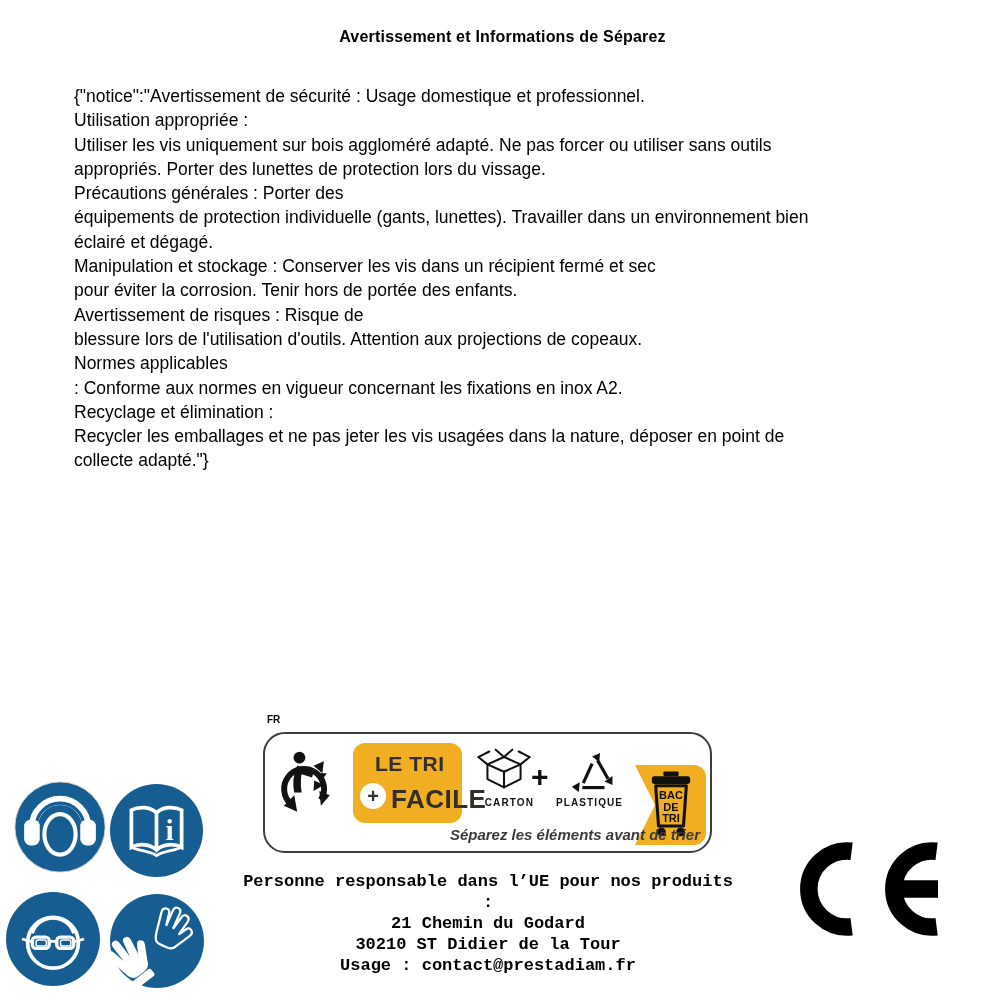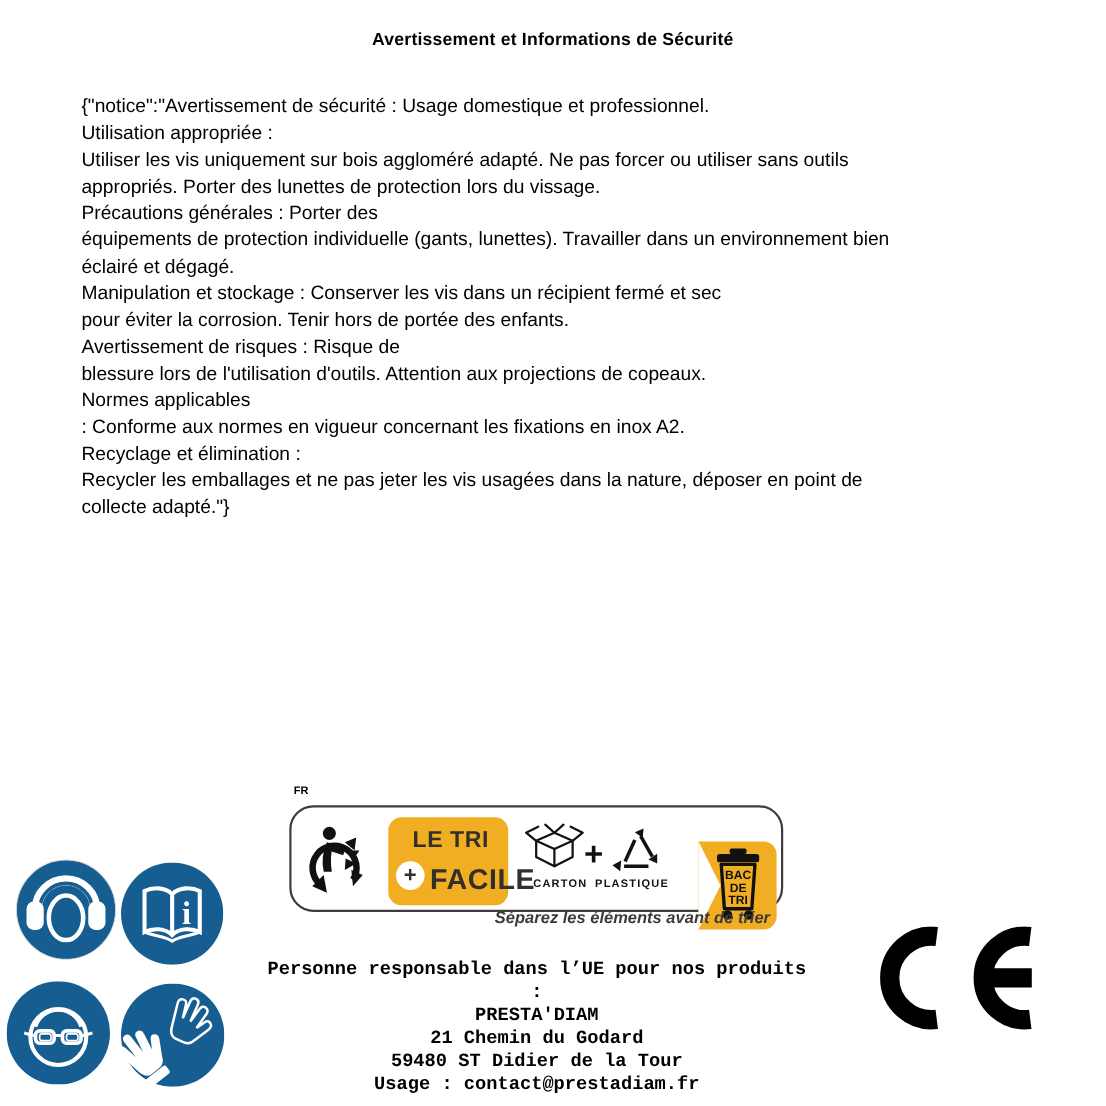--- a/index.html
+++ b/index.html
@@ -14,35 +14,35 @@
   }
   #notice-text{
     left:74px;top:84px;width:912px;
     font-size:17.5px;line-height:24.3px;white-space:pre-line;
   }
   
   .m-icon{position:absolute;}
   
   #fr-code{left:267px;top:714px;font-size:10px;font-weight:bold;}
   #sorting-label{
-    left:263px;top:732px;width:449px;height:97px;box-sizing:border-box;
+    left:263px;top:732px;width:449px;height:121px;box-sizing:border-box;
     border:2px solid #3d3d3d;border-radius:22px;background:#fff;
   }
   #triman{left:10px;top:11px;}
   .chip{position:absolute;background:var(--yellow);}
   #chip-headline{left:88px;top:9px;width:109px;height:80px;border-radius:12px;}
   #headline-line1{position:absolute;left:22px;top:9px;font-size:21px;font-weight:800;color:#332f2a;letter-spacing:.5px;}
   #plus-badge{
     position:absolute;left:7px;top:40px;width:26px;height:26px;border-radius:50%;
     background:#fff;text-align:center;line-height:26px;font-size:20px;font-weight:800;color:#332f2a;
   }
   #headline-line2{position:absolute;left:38px;top:41px;font-size:26px;font-weight:800;color:#332f2a;letter-spacing:.5px;}
   .material{position:absolute;top:12px;width:64px;text-align:right;}
   #material-carton{left:205px;}
-  #material-plastique{left:276px;}
+  #material-plastique{left:291px;}
   .material-label{font-size:10px;font-weight:bold;letter-spacing:1.1px;color:#111;margin-top:1px;}
   #material-separator{position:absolute;left:266px;top:26px;font-size:30px;font-weight:900;color:#111;}
   #chip-bin{left:370px;top:9px;width:71px;height:80px;border-radius:0 12px 12px 0;margin-top:22px;}
   #bin-notch{
     position:absolute;left:0;top:0;width:0;height:0;
     border-top:40px solid transparent;border-bottom:40px solid transparent;border-left:20px solid #fff;
   }
   #sorting-instruction{
     position:absolute;right:10px;top:92px;font-size:15px;font-style:italic;font-weight:600;color:#3b3b3b;margin-left:20px;
   }
@@ -51,21 +51,21 @@
     left:238px;top:871px;width:500px;text-align:center;
     font-size:17px;font-weight:bold;line-height:21px;font-family:Liberation Mono, monospace;
   }
   
   #ce{left:795px;top:842px;}
   :root{--yellow:#F2AE22;--blue:#165D92;}
 </style>
 </head>
 <body>
 
-<div class="abs" id="page-title">Avertissement et Informations de Sécurité</div>
+<div class="abs" id="page-title">Avertissement et Informations de Séparez</div>
 
 <div class="abs" id="notice-text">{"notice":"Avertissement de sécurité : Usage domestique et professionnel.
 Utilisation appropriée :
 Utiliser les vis uniquement sur bois aggloméré adapté. Ne pas forcer ou utiliser sans outils
 appropriés. Porter des lunettes de protection lors du vissage.
 Précautions générales : Porter des
 équipements de protection individuelle (gants, lunettes). Travailler dans un environnement bien
 éclairé et dégagé.
 Manipulation et stockage : Conserver les vis dans un récipient fermé et sec
 pour éviter la corrosion. Tenir hors de portée des enfants.
@@ -194,23 +194,22 @@
         <text x="24" y="54">TRI</text>
       </g>
     </svg>
   </div>
 
   <div id="sorting-instruction">Séparez les éléments avant de trier</div>
 </div>
 
 <div class="abs" id="responsible">
   <div>Personne responsable dans l’UE pour nos produits :</div>
-  <div>PRESTA'DIAM</div>
   <div>21 Chemin du Godard</div>
-  <div>59480 ST Didier de la Tour</div>
+  <div>30210 ST Didier de la Tour</div>
   <div>Usage : contact@prestadiam.fr</div>
 </div>
 
 <svg class="abs" id="ce" width="152" height="100" viewBox="0 0 152 100">
   <g fill="none" stroke="#000" stroke-width="17.5">
     <path d="M56.6 9.3 A38 38 0 1 0 56.6 84.7"></path>
     <path d="M141.6 9.3 A38 38 0 1 0 141.6 84.7"></path>
     <path d="M103 47 L143 47"></path>
   </g>
 </svg>

